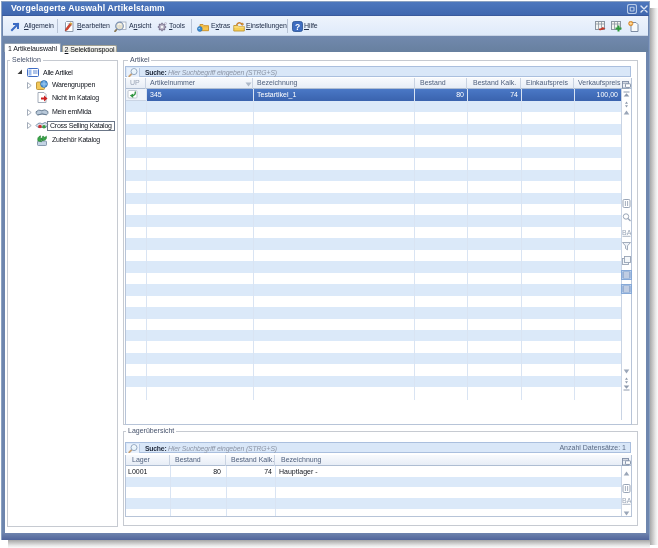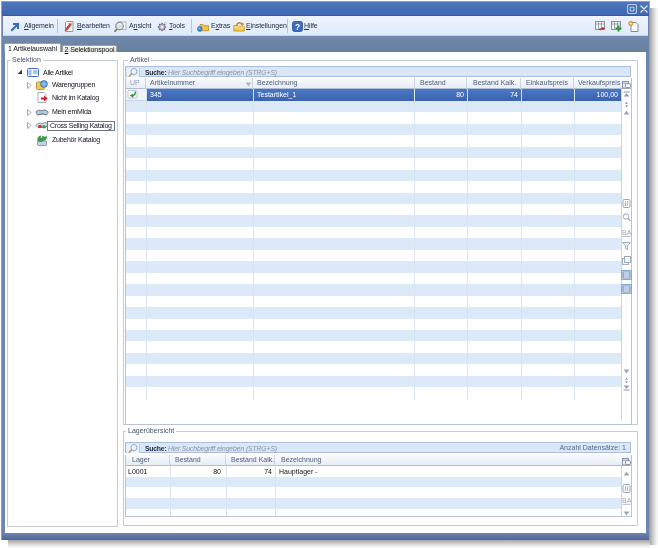--- a/index.html
+++ b/index.html
@@ -55,20 +55,21 @@
 
 .treerow{position:absolute;font-size:7px;letter-spacing:-0.25px;color:#10141c;white-space:nowrap;}
 </style>
 </head>
 <body>
 <div id="stage">
   <div id="shadow-r" class="abs"></div>
   <div id="shadow-b" class="abs"></div>
   <div id="frame" class="abs"></div>
   <div id="titlebar" class="abs"></div>
+  <div id="title-text" class="abs">Vorgelagerte Auswahl Artikelstamm</div>
   <div id="tb-buttons" class="abs"></div>
   <div id="toolbar" class="abs"></div>
   <div id="band" class="abs"></div>
   <div id="tab1" class="tab abs">1 Artikelauswahl</div>
   <div id="tab2" class="tab abs"><u>2</u> Selektionspool</div>
   <div id="content" class="abs"></div>
   <div class="abs" style="left:2px;top:533px;width:647px;height:7px;background:linear-gradient(to bottom,#6f84ae,#51659b);"></div>
 
   <svg class="abs" style="left:627px;top:4px" width="10" height="10" viewBox="0 0 10 10">
     <rect x="0.5" y="0.5" width="9" height="9" rx="2" fill="none" stroke="#b8cbe8" stroke-width="1.1"></rect>

